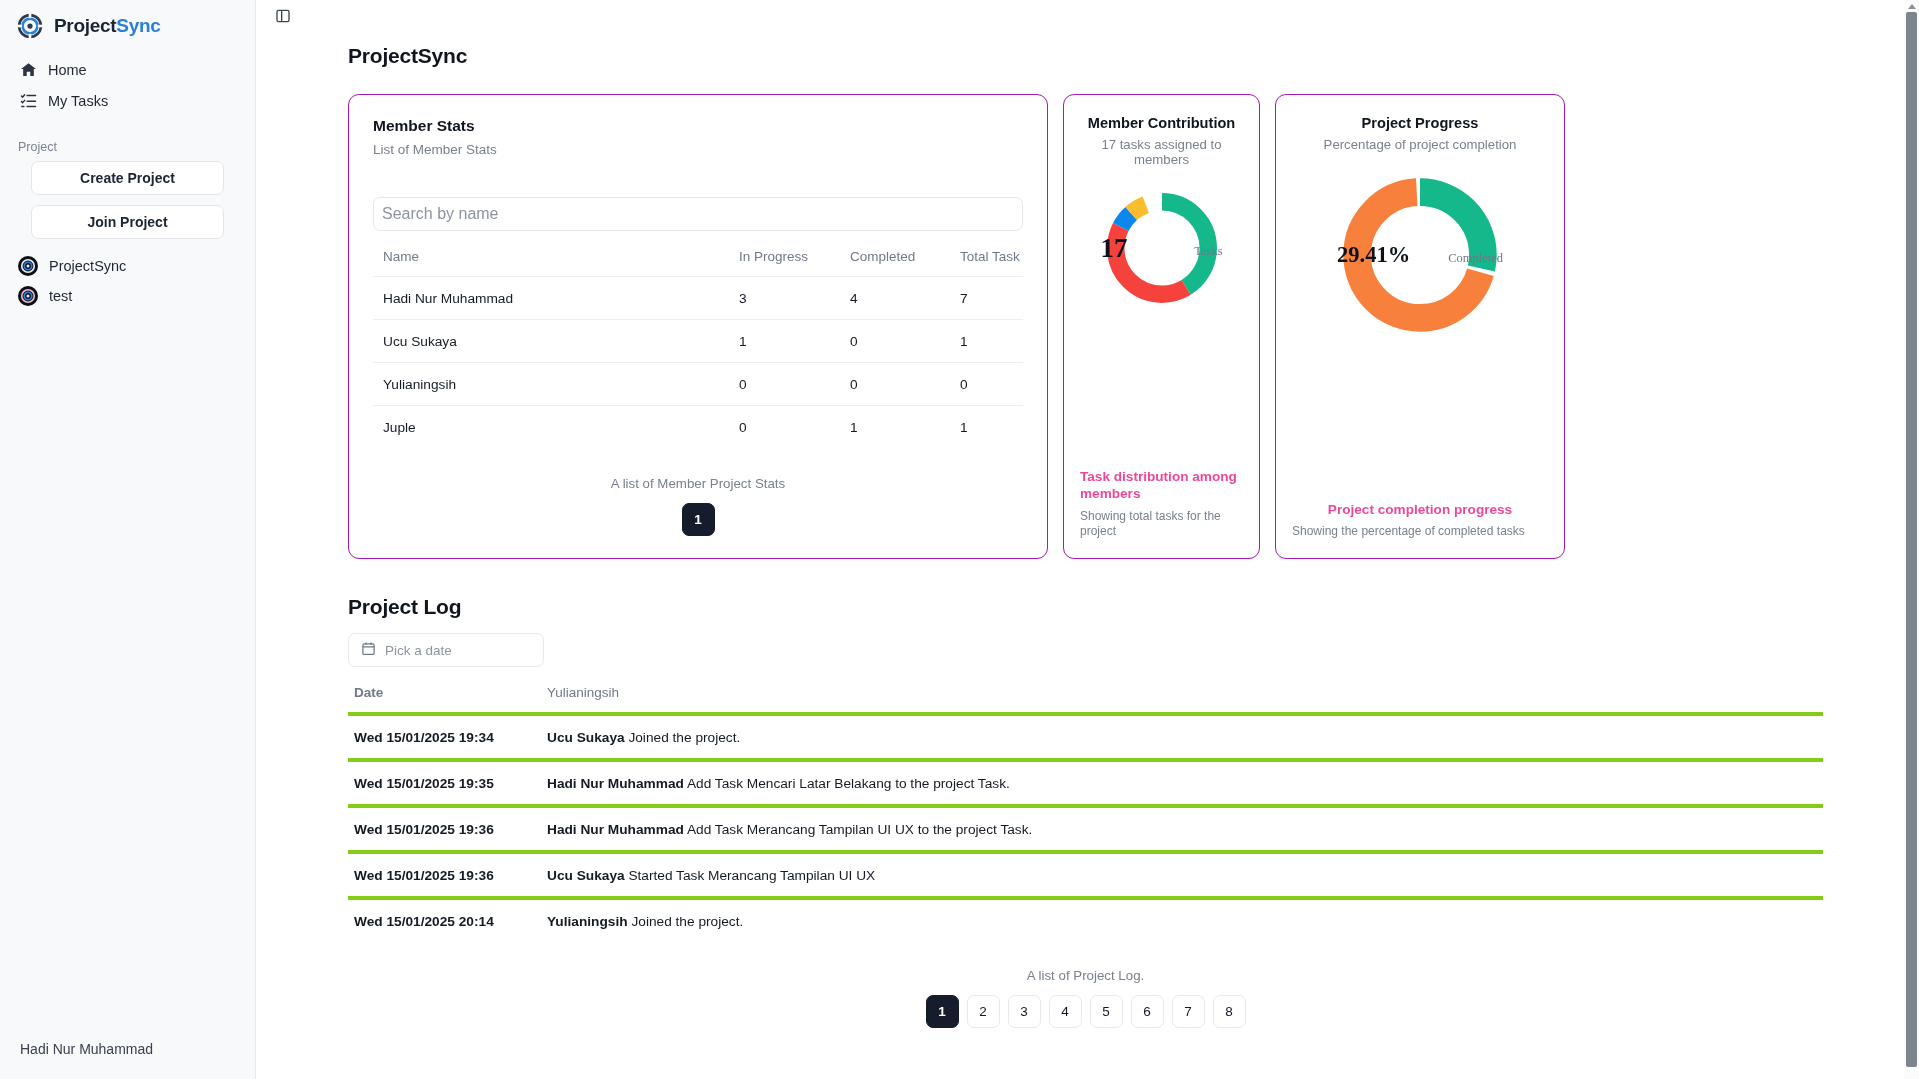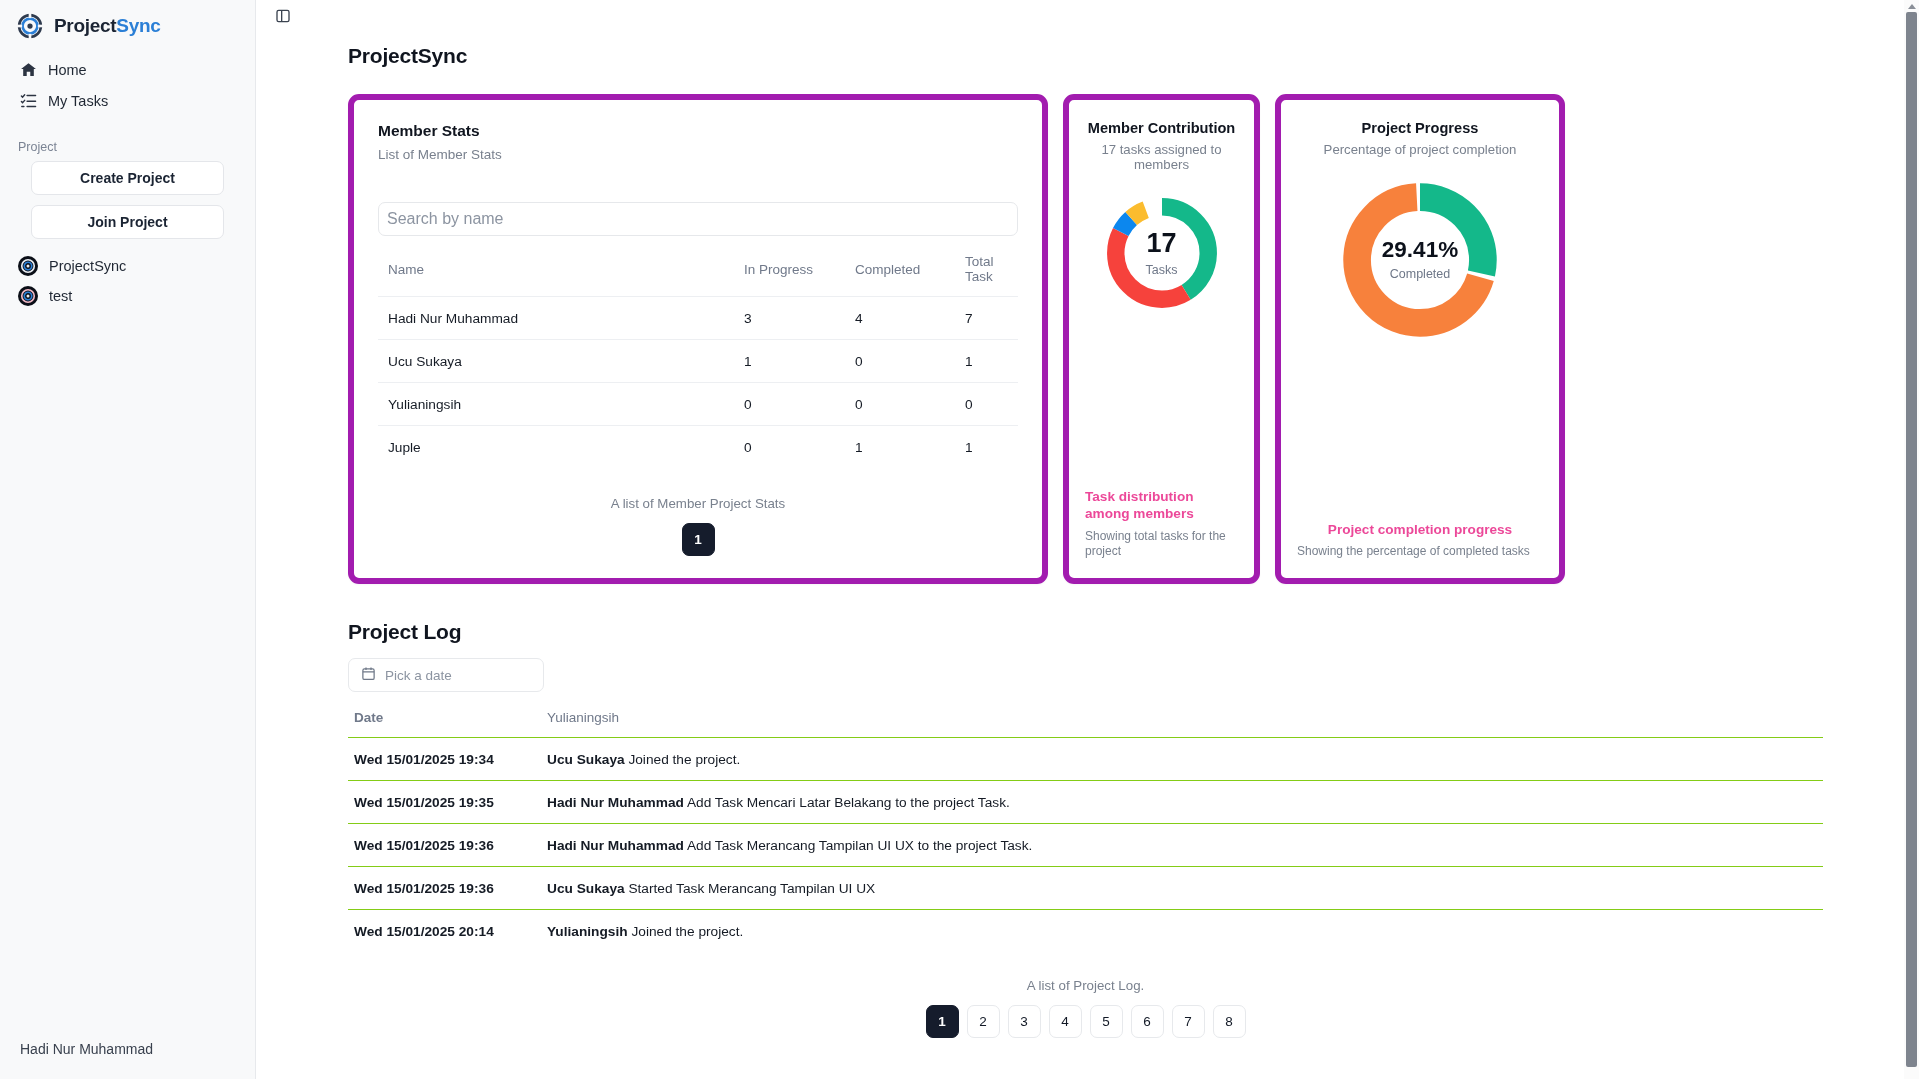--- a/index.html
+++ b/index.html
@@ -82,21 +82,21 @@
 
   .page-title {
     font-size: 21px; font-weight: bold; color: #10151f;
     margin-bottom: 26px; letter-spacing: -0.2px;
   }
 
   .cards-row { display: flex; gap: 15px; align-items: stretch; }
 
   .card {
     background: #ffffff;
-    border: 6px solid #a21caf;
+    border: 1px solid #a21caf;
     border-radius: 11px;
     box-shadow: 0 1px 2px rgba(16,24,40,0.04);
   }
 
   
   #member-stats-card { width: 700px; flex: 0 0 700px; padding: 22px 24px 22px 24px; }
   .card-title { font-size: 15.5px; font-weight: bold; color: #10151f; }
   .card-sub { font-size: 13.5px; color: #79818e; margin-top: 7px; }
 
   .search-input {
@@ -143,22 +143,22 @@
     display: flex; flex-direction: column;
   }
   .chart-card.wide { width: 290px; flex: 0 0 290px; }
   .chart-head { text-align: center; }
   .chart-head .card-title { font-size: 14.6px; }
   .chart-head .card-sub { font-size: 13.2px; margin-top: 6px; }
   .donut-wrap { display: flex; justify-content: center; margin-top: 20px; }
   .donut { position: relative; }
   .donut-center {
     position: absolute; inset: 0;
-    display: flex; flex-direction: column;
-    align-items: center; justify-content: center;
+    display: flex; 
+    align-items: center; justify-content: space-between; font-family: Liberation Serif, serif;
   }
   .donut-value { font-size: 27px; font-weight: bold; color: #0c111b; line-height: 1; }
   .donut-value.small { font-size: 22.5px; }
   .donut-label { font-size: 12.5px; color: #6e7788; margin-top: 6px; }
   .chart-foot { margin-top: auto; padding-top: 16px; }
   .chart-foot .f-title { font-size: 13.6px; font-weight: bold; color: #ec4899; line-height: 1.28; }
   .chart-foot .f-sub { font-size: 12px; color: #79818e; margin-top: 6px; line-height: 1.3; }
   .chart-foot.center { text-align: center; }
   .chart-foot.center .f-sub { text-align: left; }
 
@@ -174,21 +174,21 @@
     background: #fff; font-size: 13.5px; color: #8c94a1; cursor: pointer;
   }
 
   table.log { width: 100%; border-collapse: collapse; margin-top: 18px; }
   table.log th {
     text-align: left; font-size: 13.5px; font-weight: normal;
     color: #70798a; padding: 0 0 12px 0;
   }
   table.log td {
     font-size: 13.7px; color: #151b25; padding: 14px 0 13px 0;
-    border-top: 1px solid #84cc16;
+    border-top: 4px solid #84cc16;
   }
   table.log th.c-date, table.log td.c-date { width: 199px; padding-left: 6px; font-weight: bold; }
   table.log td.c-desc b { font-weight: bold; }
   .log-caption { text-align: center; font-size: 13.3px; color: #79818e; margin-top: 26px; }
   .log-pager { display: flex; justify-content: center; gap: 8px; margin-top: 12px; }
 
   
   #scrollbar {
     position: absolute; right: 0; top: 0;
     width: 15px; height: 1079px; background: #fbfbfb;

